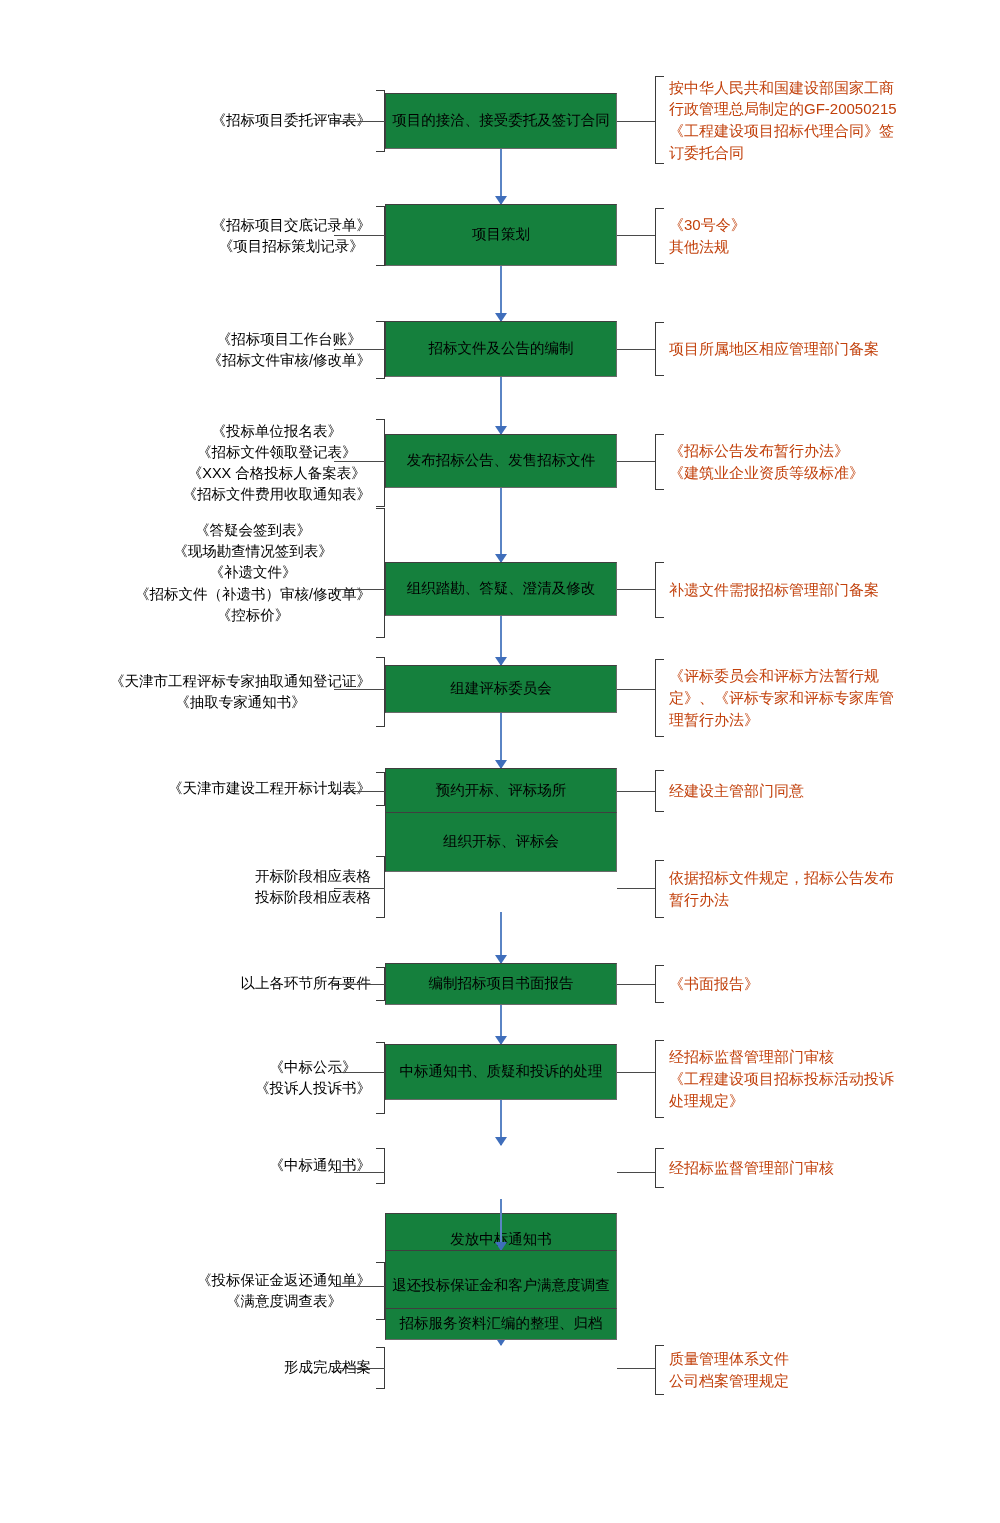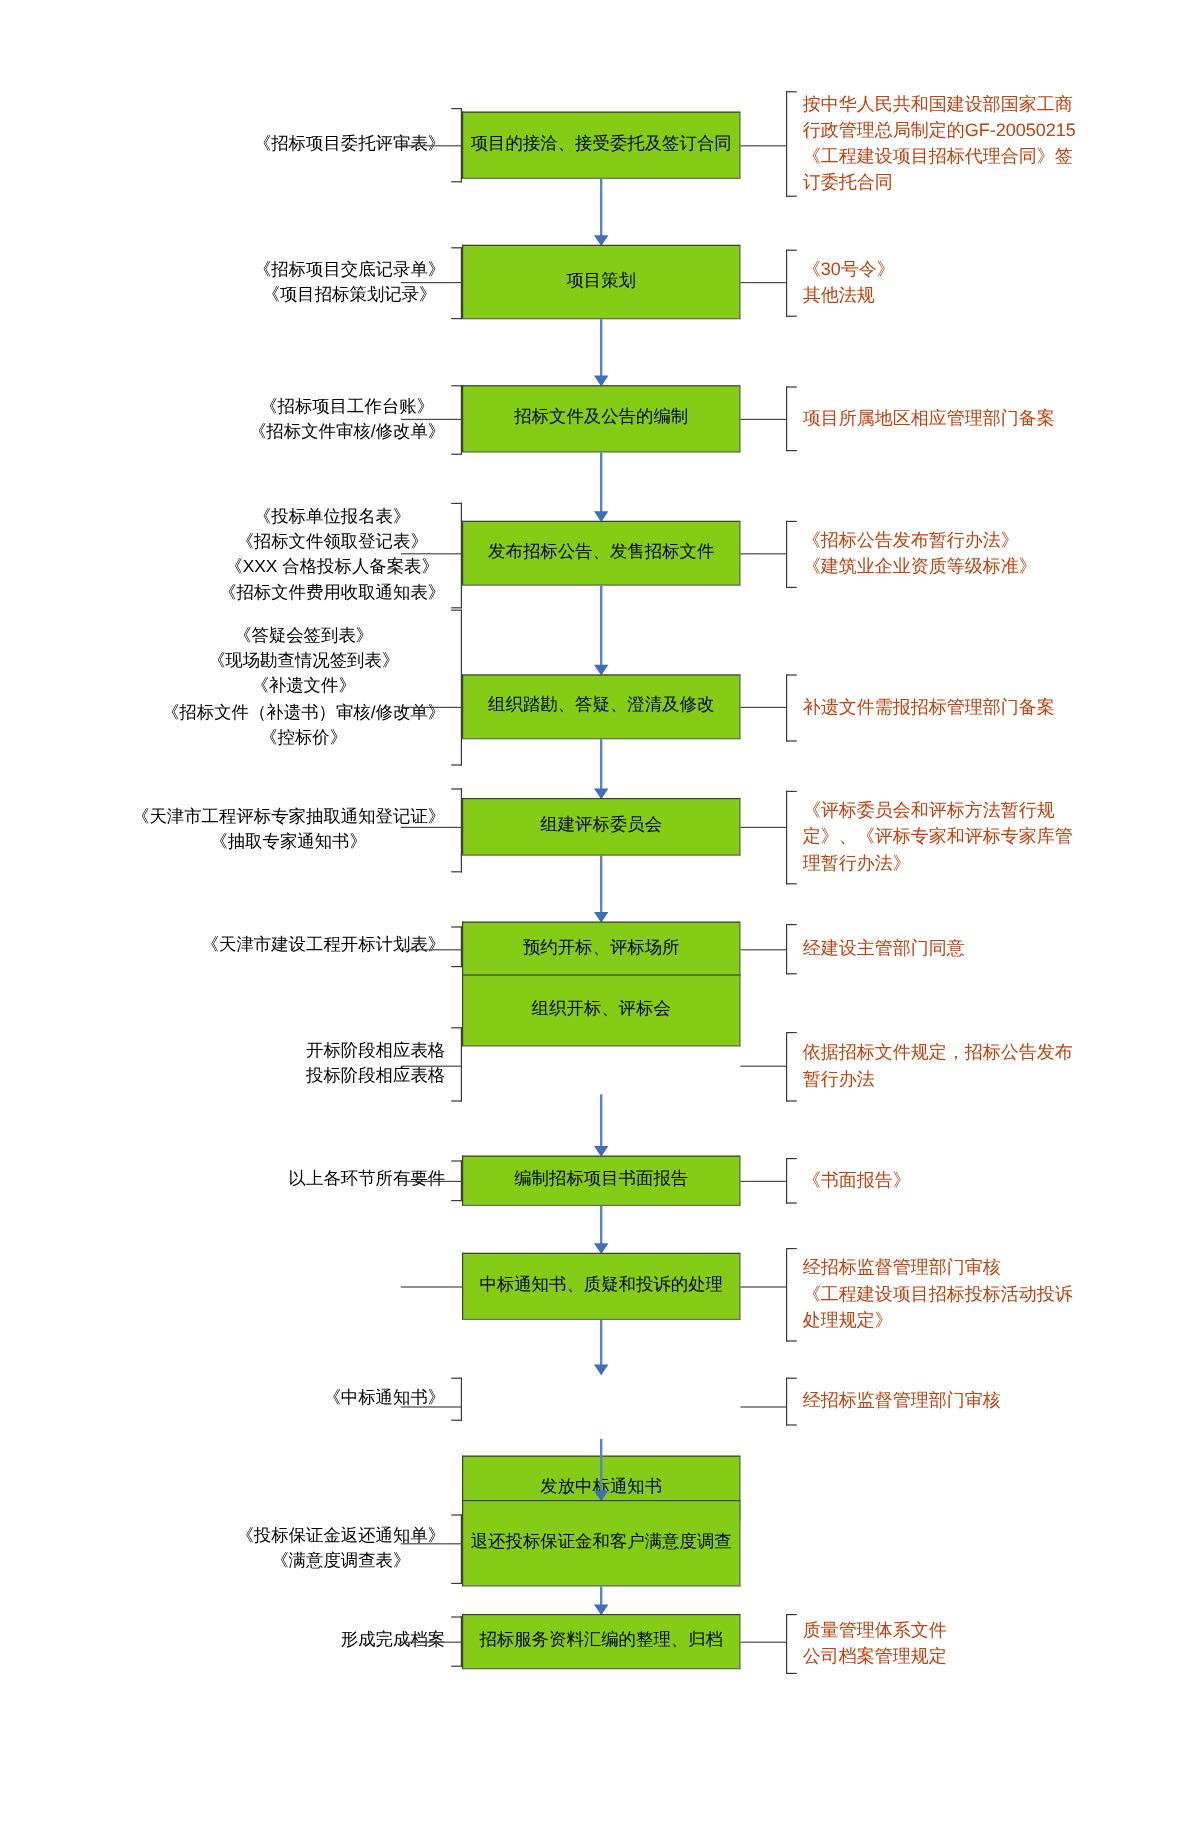--- a/index.html
+++ b/index.html
@@ -47,21 +47,21 @@
     left:334px;
     width:51px;
   }
 
   
   .pbox{
     position:absolute;
     left:385px;
     width:232px;
     box-sizing:border-box;
-    background:#84cc16;
+    background:#15803d;
     border:1.6px solid #6a6a6a;
     border-left-color:#3f3f3f;
     border-top-color:#3f3f3f;
     display:flex;
     align-items:center;
     justify-content:center;
     text-align:right;
     font-size:14.5px;
     line-height:1.5;
     color:#000;
@@ -235,20 +235,25 @@
       <div class="bracket-r" style="height: 34px;"></div>
     </div>
     <div class="lead-left" style="top: 984px;"></div>
     <div class="pbox" style="top: 963px; height: 42px;">编制招标项目书面报告</div>
     <div class="right-ann" style="top: 965px; height: 38px;">
       <div class="bracket-l" style="height: 38px;"></div>
       <div class="ann-text" style="max-width: 232px;">《书面报告》</div>
     </div>
     <div class="lead-right" style="top: 984px;"></div>
     <div class="arrow" style="top: 1005px; height: 39px;"></div>
+    <div class="left-ann" style="top: 1042px; height: 72px;">
+      <div class="ann-text">《中标公示》
+《投诉人投诉书》</div>
+      <div class="bracket-r" style="height: 72px;"></div>
+    </div>
     <div class="lead-left" style="top: 1072px;"></div>
     <div class="pbox" style="top: 1044px; height: 56px;">中标通知书、质疑和投诉的处理</div>
     <div class="right-ann" style="top: 1040px; height: 78px;">
       <div class="bracket-l" style="height: 78px;"></div>
       <div class="ann-text" style="max-width: 232px;">经招标监督管理部门审核
 《工程建设项目招标投标活动投诉处理规定》</div>
     </div>
     <div class="lead-right" style="top: 1072px;"></div>
     <div class="arrow" style="top: 1100px; height: 45px;"></div>
     <div class="left-ann" style="top: 1148px; height: 36px;">
@@ -269,20 +274,20 @@
       <div class="bracket-r" style="height: 58px;"></div>
     </div>
     <div class="lead-left" style="top: 1286px;"></div>
     <div class="pbox" style="top: 1250px; height: 72px;">退还投标保证金和客户满意度调查</div>
     <div class="arrow" style="top: 1322px; height: 23px;"></div>
     <div class="left-ann" style="top: 1347px; height: 42px;">
       <div class="ann-text">形成完成档案</div>
       <div class="bracket-r" style="height: 42px;"></div>
     </div>
     <div class="lead-left" style="top: 1368px;"></div>
-    <div class="pbox" style="top: 1345px; height: 46px;">招标服务资料汇编的整理、归档</div>
+    <div class="pbox" style="top: 1308px; height: 32px;">招标服务资料汇编的整理、归档</div>
     <div class="right-ann" style="top: 1345px; height: 50px; justify-content: flex-end;">
       <div class="bracket-l" style="height: 50px;"></div>
       <div class="ann-text" style="max-width: 232px;">质量管理体系文件
 公司档案管理规定</div>
     </div>
     <div class="lead-right" style="top: 1368px;"></div>
   </div>
 
 </body></html>

